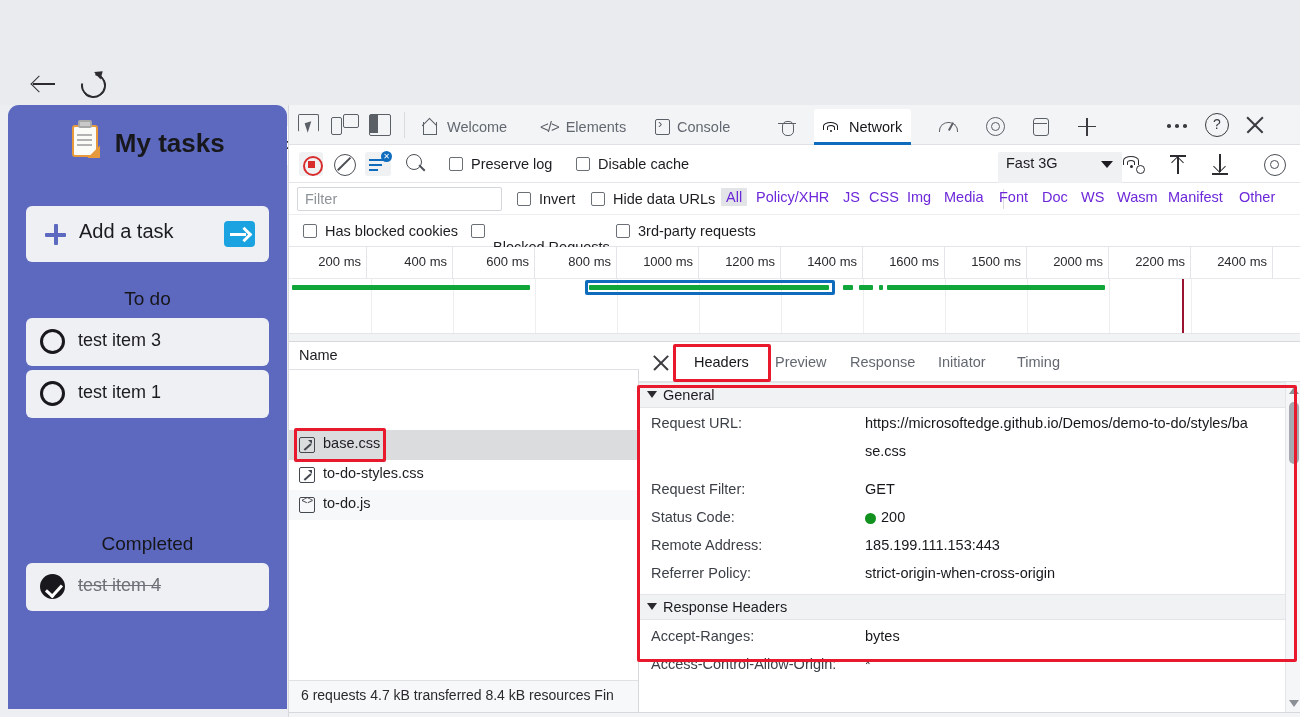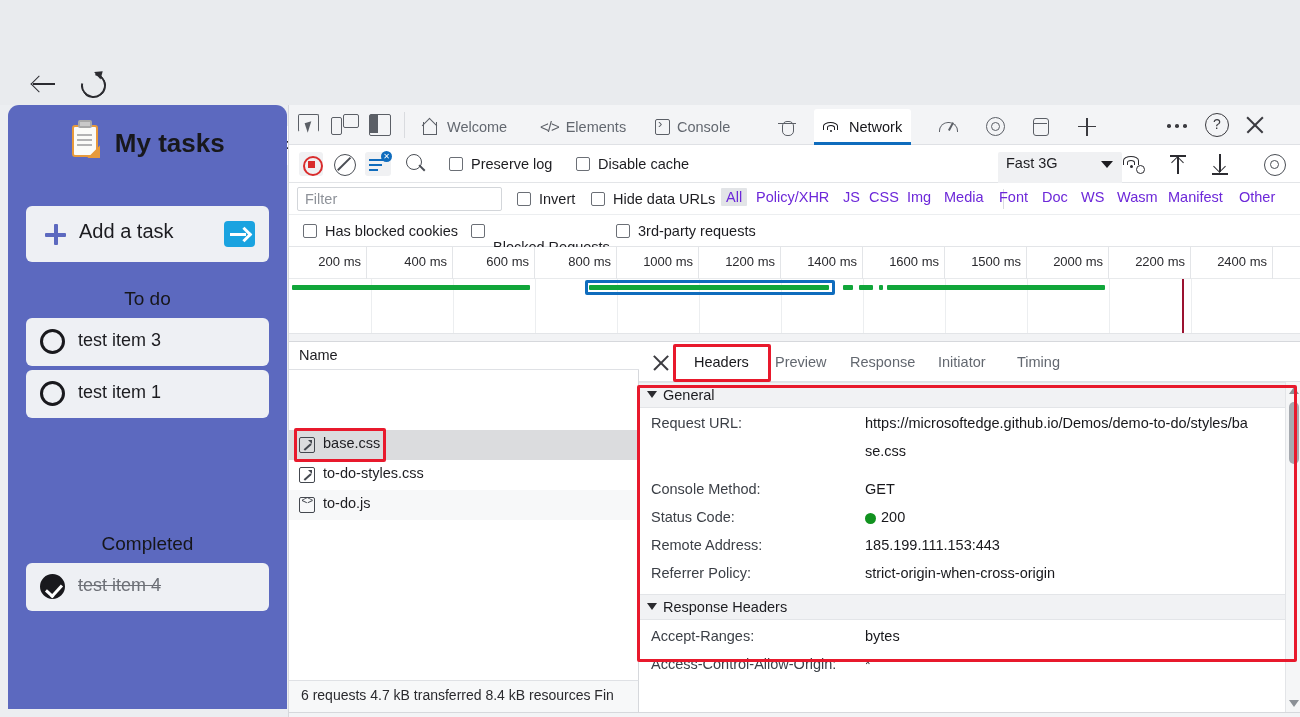--- a/index.html
+++ b/index.html
@@ -598,21 +598,21 @@
         <div class="st">General</div>
       </div>
       <div class="kv" style="top:73px">
         <span class="k">Request URL:</span>
         <span class="v">https://microsoftedge.github.io/Demos/demo-to-do/styles/ba</span>
       </div>
       <div class="kv" style="top:101px">
         <span class="v">se.css</span>
       </div>
       <div class="kv" style="top:139px">
-        <span class="k">Console Method:</span>
+        <span class="k">Request Filter:</span>
         <span class="v">GET</span>
       </div>
       <div class="kv" style="top:167px">
         <span class="k">Status Code:</span>
         <span class="dot200" style="top:4px"></span>
         <span class="v" style="left:242px">200</span>
       </div>
       <div class="kv" style="top:195px">
         <span class="k">Remote Address:</span>
         <span class="v">185.199.111.153:443</span>

